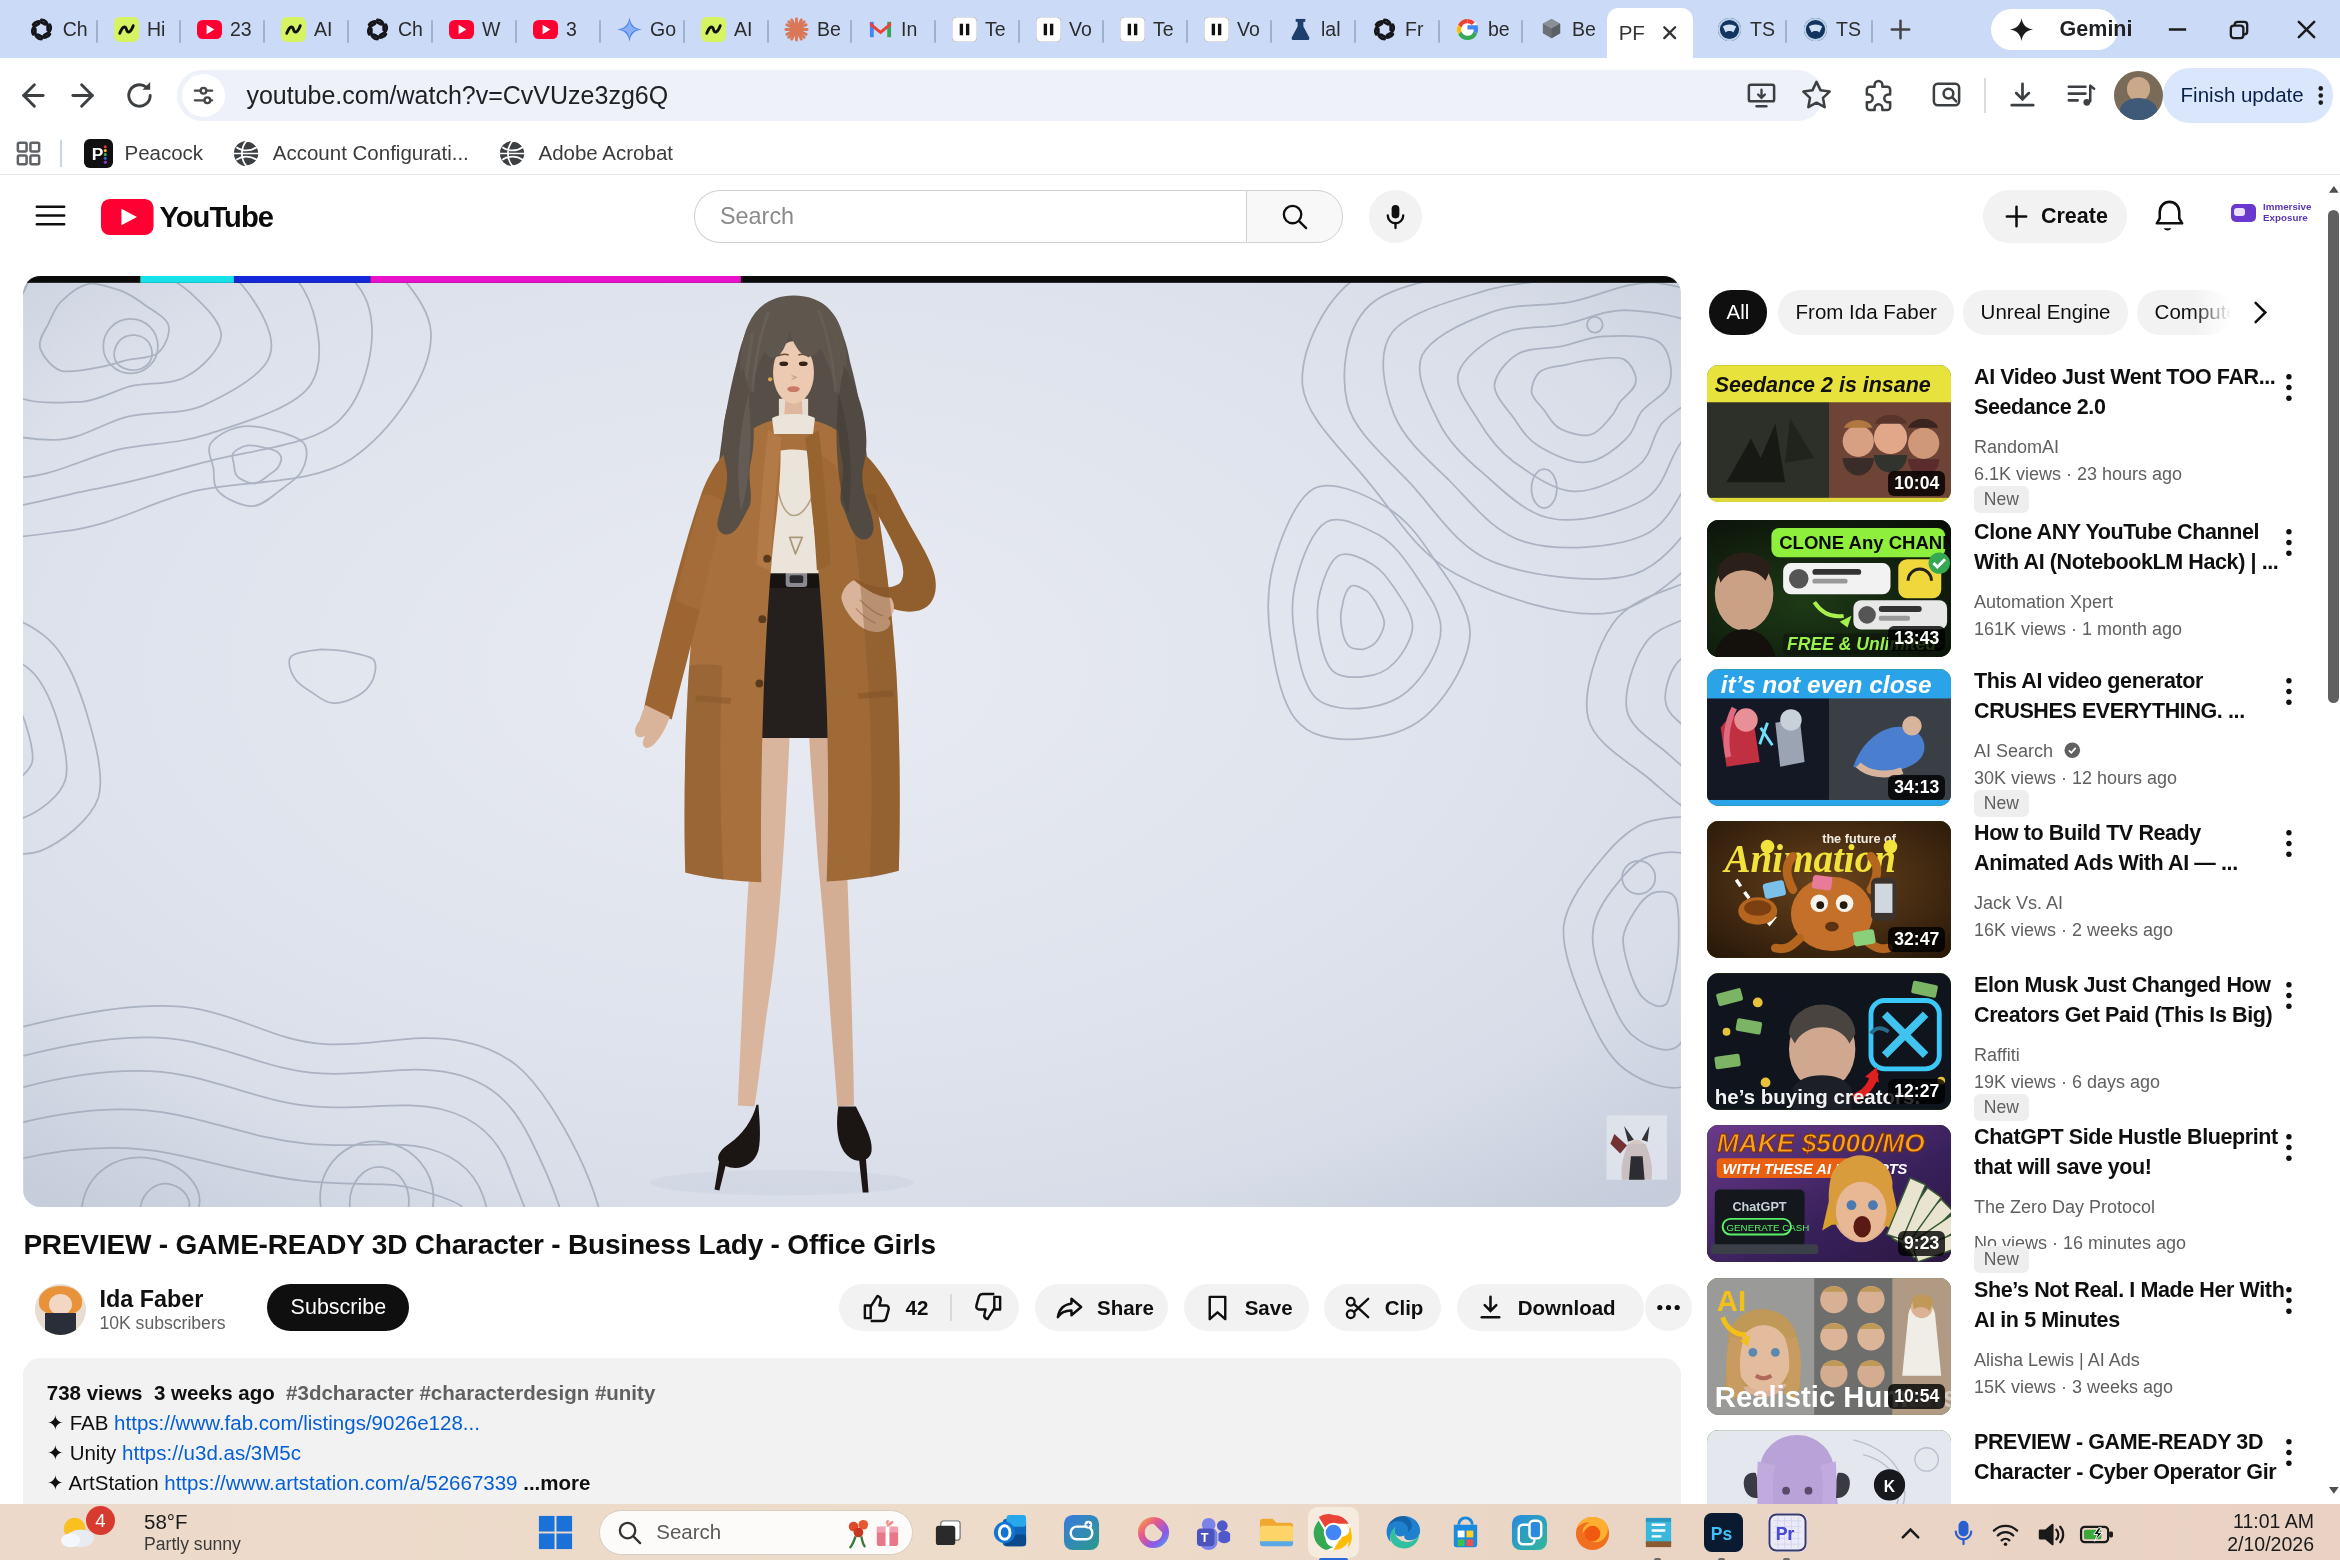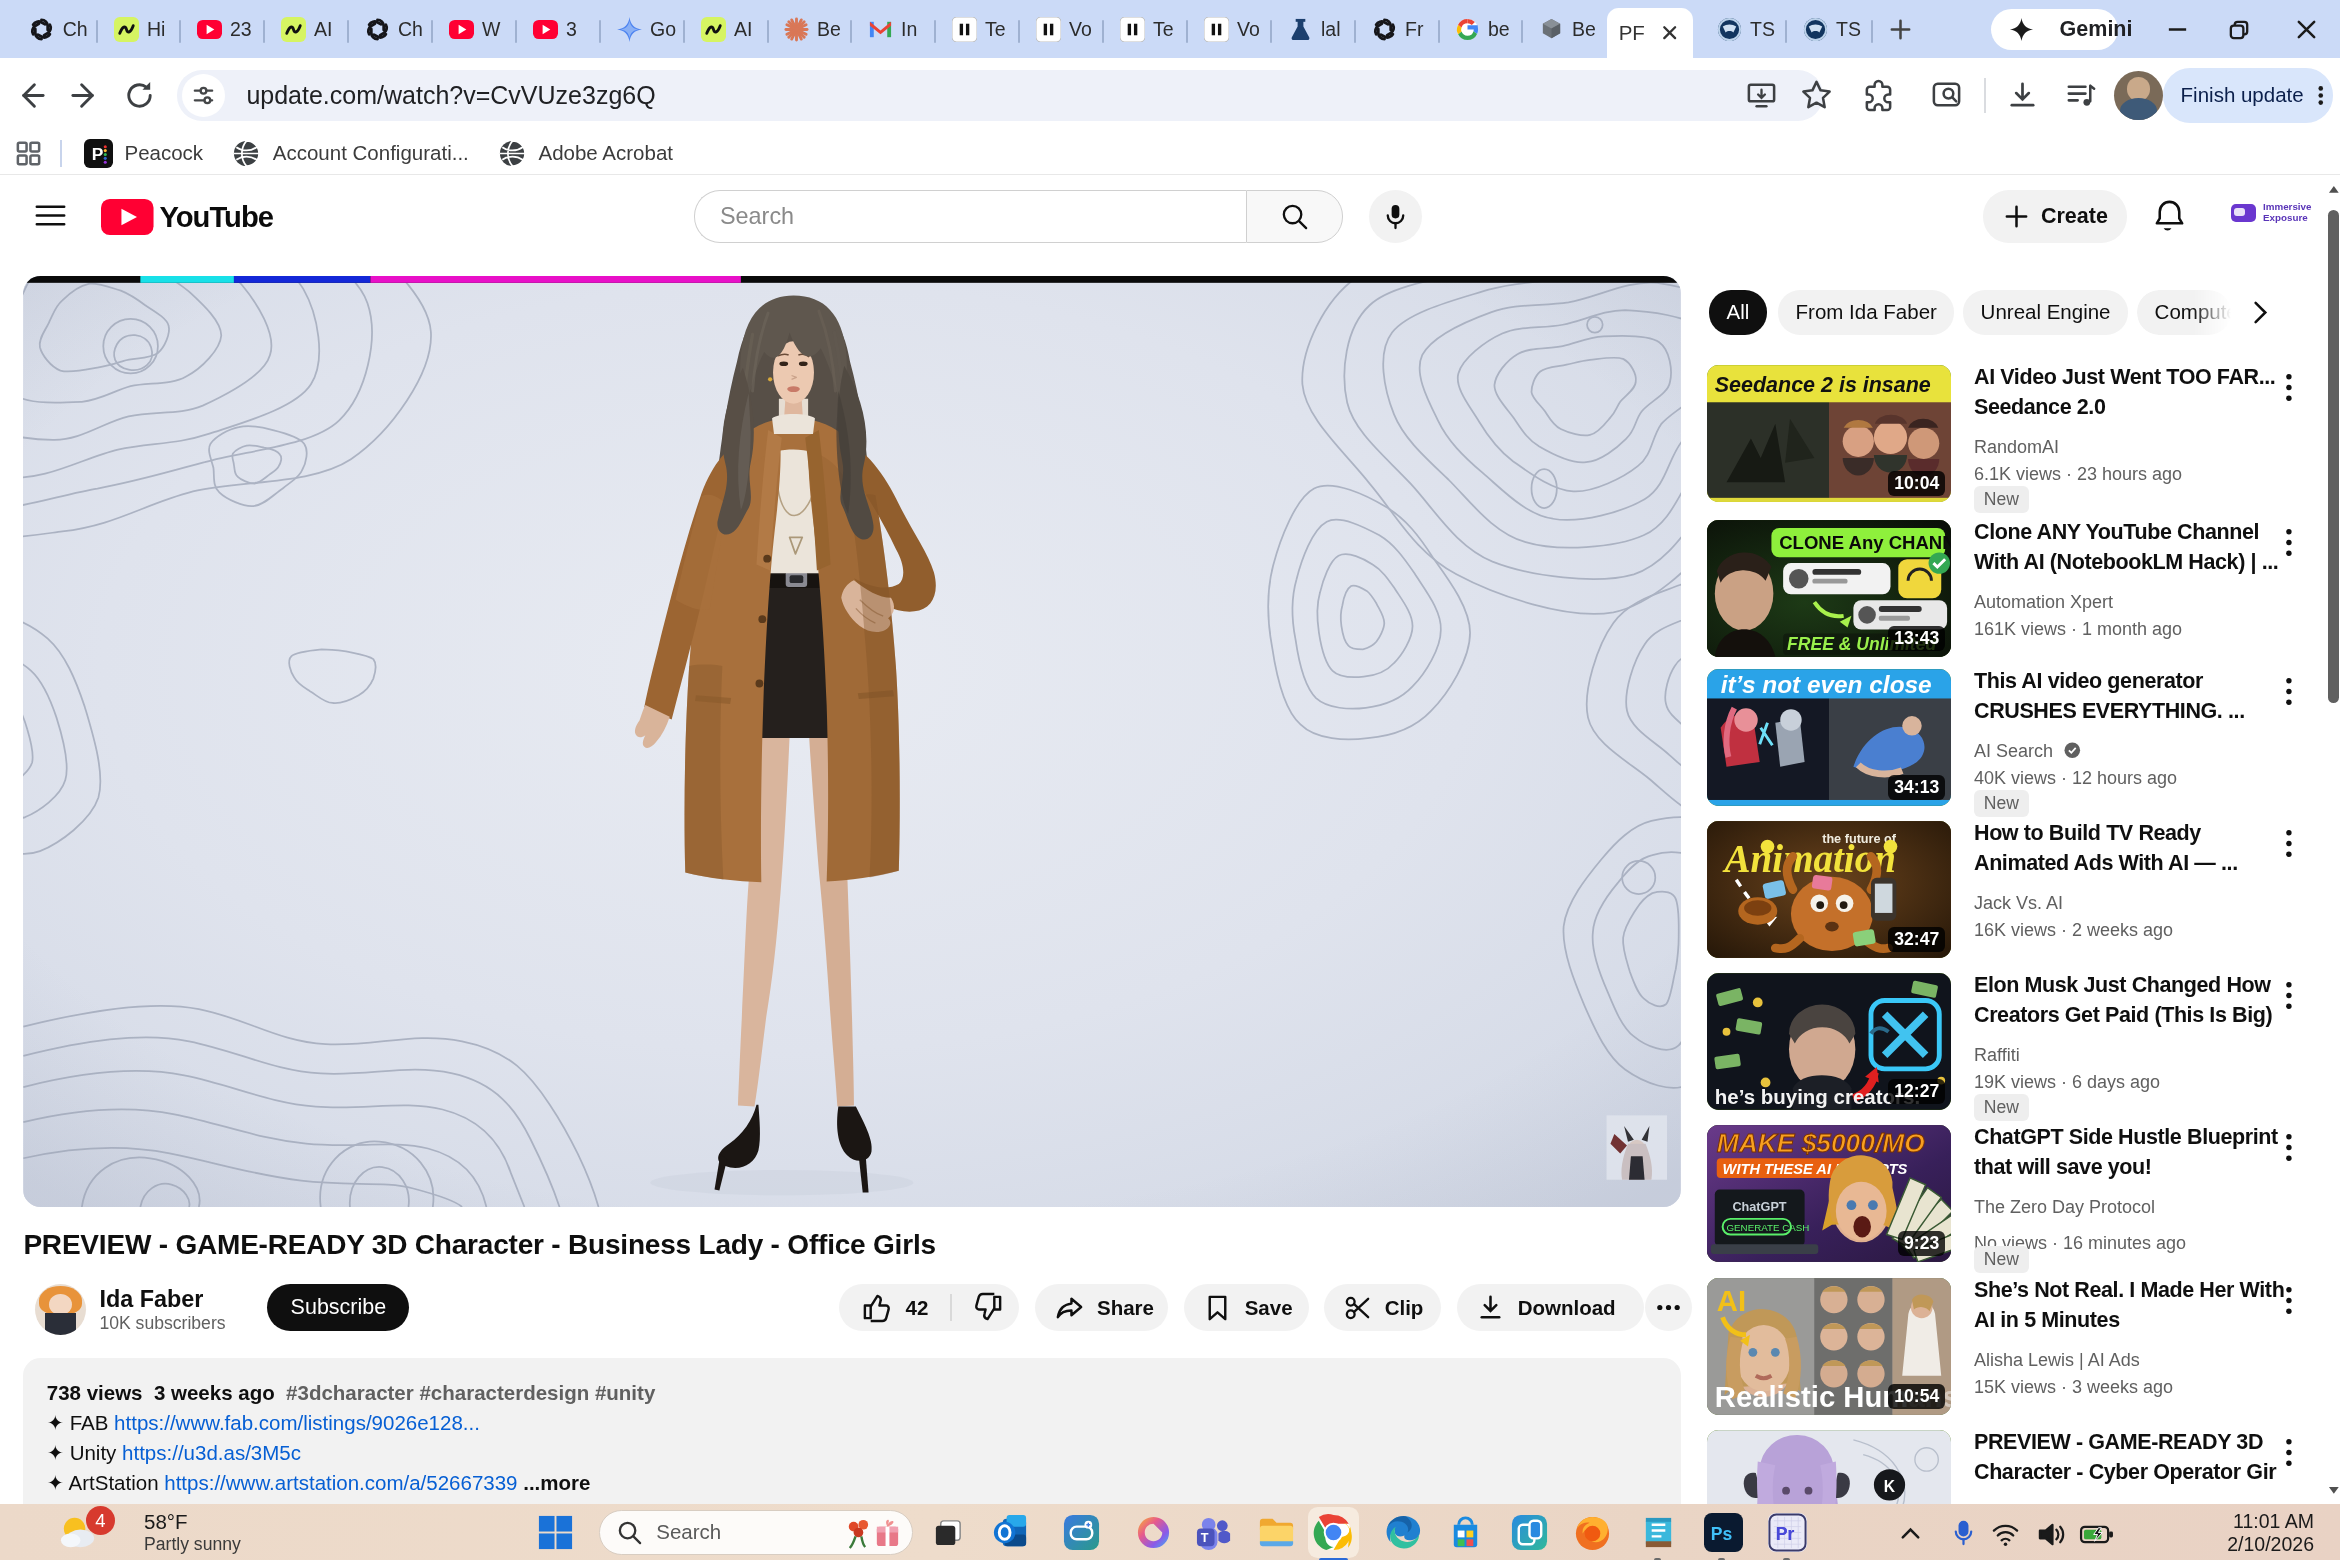--- a/index.html
+++ b/index.html
@@ -343,21 +343,21 @@
         </svg>
       </div>
     <div id="urlpill">
       <div class="tunecirc">
           <svg width="25" height="25" viewBox="0 0 26 26" fill="none" stroke="#454749" stroke-width="2.4" stroke-linecap="round">
             <path d="M4 8 H10 M16 8 H22 M4 18 H14 M20 18 H22"></path>
             <circle cx="13" cy="8" r="3"></circle>
             <circle cx="17" cy="18" r="3"></circle>
           </svg>
         </div>
-      <span id="urltext">update.com/watch?v=CvVUze3zg6Q</span>
+      <span id="urltext">youtube.com/watch?v=CvVUze3zg6Q</span>
     </div>
     <div class="navic" style="left:1738px">
         <svg width="33" height="33" viewBox="0 0 34 34" fill="none" stroke="#3d4043" stroke-width="2.6" stroke-linecap="round">
           <rect x="4" y="6" width="26" height="17" rx="2"></rect>
           <path d="M12 28 H22"></path>
           <path d="M17 11 V19 M13.5 16 L17 19.5 L20.5 16" stroke-width="2.4"></path>
         </svg>
       </div>
     <div class="navic" style="left:1793px">
         <svg width="35" height="35" viewBox="0 0 36 36">
@@ -811,21 +811,21 @@
         </svg>
         <div class="dur">34:13</div>
       </div>
       <div class="ctitle">This AI video generator<br>CRUSHES EVERYTHING. ...</div>
       <div class="cmeta" style="top:72px">AI Search
         <svg width="16.6" height="16.6" viewBox="0 0 17 17" style="vertical-align:-2px;margin-left:5.9px">
             <circle cx="8.5" cy="8.5" r="8" fill="#606060"></circle>
             <path d="M5 8.5 l2.5 2.5 l4.5 -5" stroke="#fff" stroke-width="1.8" fill="none"></path>
           </svg>
       </div>
-      <div class="cmeta" style="top:99px">40K views · 12 hours ago</div>
+      <div class="cmeta" style="top:99px">30K views · 12 hours ago</div>
       <div class="newbadge" style="top:121px">New</div>
       <svg class="dots3" viewBox="0 0 10 40">
           <g fill="#0f0f0f">
             <circle cx="5" cy="8" r="2.8"></circle>
             <circle cx="5" cy="19" r="2.8"></circle>
             <circle cx="5" cy="30" r="2.8"></circle>
           </g>
         </svg>
     </div>
 

